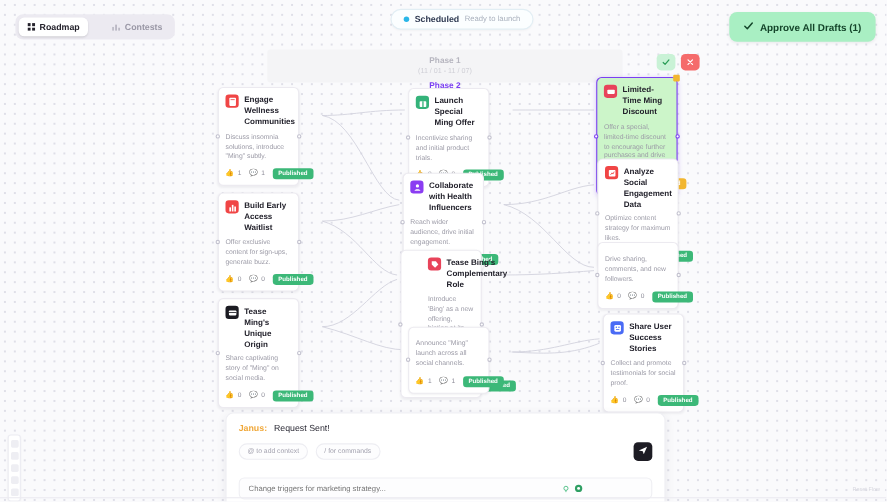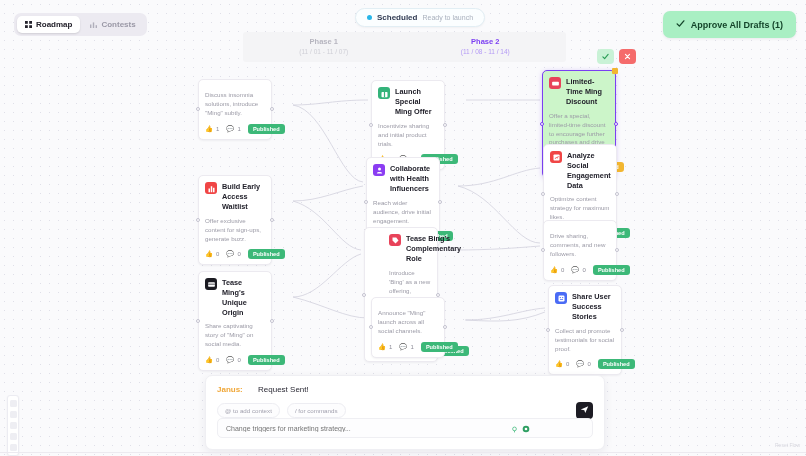--- a/index.html
+++ b/index.html
@@ -18,21 +18,21 @@
     overflow: hidden;
   }
 
   
   .seg-wrap {
     position: absolute; left: 14px; top: 13px;
     display: flex; align-items: center;
     background: #eceaf1;
     border-radius: 7px;
     padding: 3px;
-    gap: 2px;
+    gap: 14px;
   }
   .seg {
     display: flex; align-items: center; gap: 4px;
     font-size: 8px; font-weight: bold;
     padding: 4px 8px; border-radius: 5px;
     color: #9a98a6; cursor: pointer;
     white-space: nowrap;
   }
   .seg.active { background: #ffffff; color: #24222c; box-shadow: 0 1px 2px rgba(0,0,0,.12); }
   .ico { display:inline-block; line-height:0; }
@@ -56,25 +56,26 @@
     background:#a9efc3; color:#14452a;
     border:none; border-radius:7px;
     padding: 8px 13px;
     font-size: 9px; font-weight: bold;
     cursor: pointer;
     box-shadow: 0 1px 3px rgba(0,0,0,.07);
   }
 
   
   .phases {
-    position: absolute; left: 243px; top: 32px;
+    position: absolute; left: 243px; top: 45px;
     width: 323px; height: 30px;
     background: #f4f4f6;
     border-radius: 3px;
     display: flex;
+    flex-direction: column;
   }
   .phase { flex:1; text-align:center; padding-top:5px; }
   .phase .pname { font-size:7.5px; font-weight:bold; color:#b6b5bf; }
   .phase .pdate { font-size:6.5px; color:#cfcfd6; margin-top:2px; }
   .phase.current .pname { color:#7b3ff2; }
   .phase.current .pdate { color:#b49af5; }
 
   
   .mini-actions { position:absolute; left:597px; top:49px; display:flex; gap:5px; }
   .mini-btn {
@@ -153,36 +154,36 @@
   
   .chat {
     position:absolute; left:205px; top:375px;
     width:400px;
     background:#ffffff; border:1px solid #efeff3; border-radius:7px;
     padding:9px 11px 11px 11px;
     box-shadow:0 3px 10px rgba(30,30,60,.07);
   }
   .chat-line { font-size:8px; }
   .chat-line .who { color:#f0a83a; font-weight:bold; }
-  .chat-line .msg { color:#2b2a35; margin-left:13px; }
+  .chat-line .msg { color:#2b2a35; margin-left:4px; }
   .pill-row { display:flex; align-items:center; gap:7px; margin-top:9px; }
   .pill {
     font-size:6.2px; color:#a2a1ae;
     border:1px solid #ededf2; border-radius:8px;
     padding:3px 7px; background:#fdfdfe; cursor:pointer;
   }
   .send-btn {
     position:absolute; right:11px; top:26px;
     width:17px; height:17px; border-radius:4px;
     background:#1d1c24; color:#ffffff;
     display:flex; align-items:center; justify-content:center;
     font-size:8px; cursor:pointer; border:none;
   }
   .input-wrap {
-    margin-top:0; position:relative;
+    margin-top:16px; position:relative;
     border:1px solid #efeff3; border-radius:5px;
     background:#fdfdfe;
     height:20px; display:flex; align-items:center;
   }
   .input-wrap input {
     border:none; outline:none; background:transparent;
     font-size:7px; color:#9f9eab; padding:0 8px; width:100%;
     font-family:"Liberation Sans", sans-serif;
   }
   .input-icons { position:absolute; right:62px; display:flex; gap:4px; align-items:center; }
@@ -275,20 +276,29 @@
       <svg width="7" height="7" viewBox="0 0 12 12">
           <path d="M2.5 2.5 L9.5 9.5 M9.5 2.5 L2.5 9.5" stroke="#ffffff" stroke-width="2" stroke-linecap="round"></path>
         </svg>
     </button>
   </div>
 
   <div id="cards-layer">
       <div class="card" style="left: 198px; top: 79px;">
         <span class="handle l"></span>
         <span class="handle r"></span>
+        <div class="card-head">
+          <span class="card-ico" style="background:#f04545">
+            <svg width="9" height="9" viewBox="0 0 12 12">
+              <rect x="2" y="1" width="8" height="10" rx="1" fill="#fff"></rect>
+              <rect x="3.5" y="3" width="5" height="1" fill="#f04545"></rect>
+            </svg>
+          </span>
+          <span class="card-title">Engage Wellness Communities</span>
+        </div>
         <div class="card-desc">Discuss insomnia solutions, introduce "Ming" subtly.</div>
         <div class="card-foot">
           <span class="stat">
             <span class="sico">👍</span>
             <span>1</span>
           </span>
           <span class="stat">
             <span class="sico">💬</span>
             <span>1</span>
           </span>

